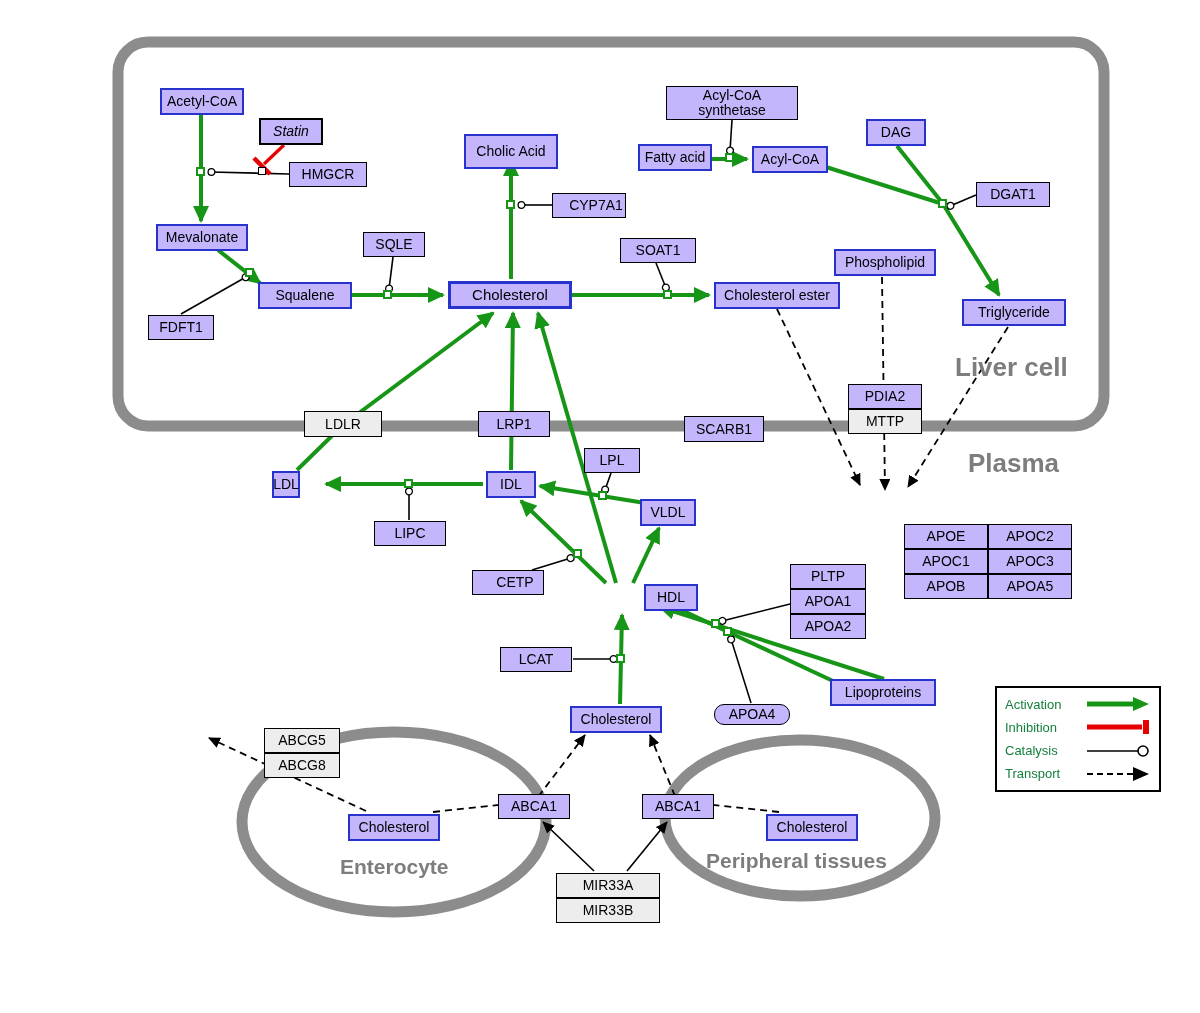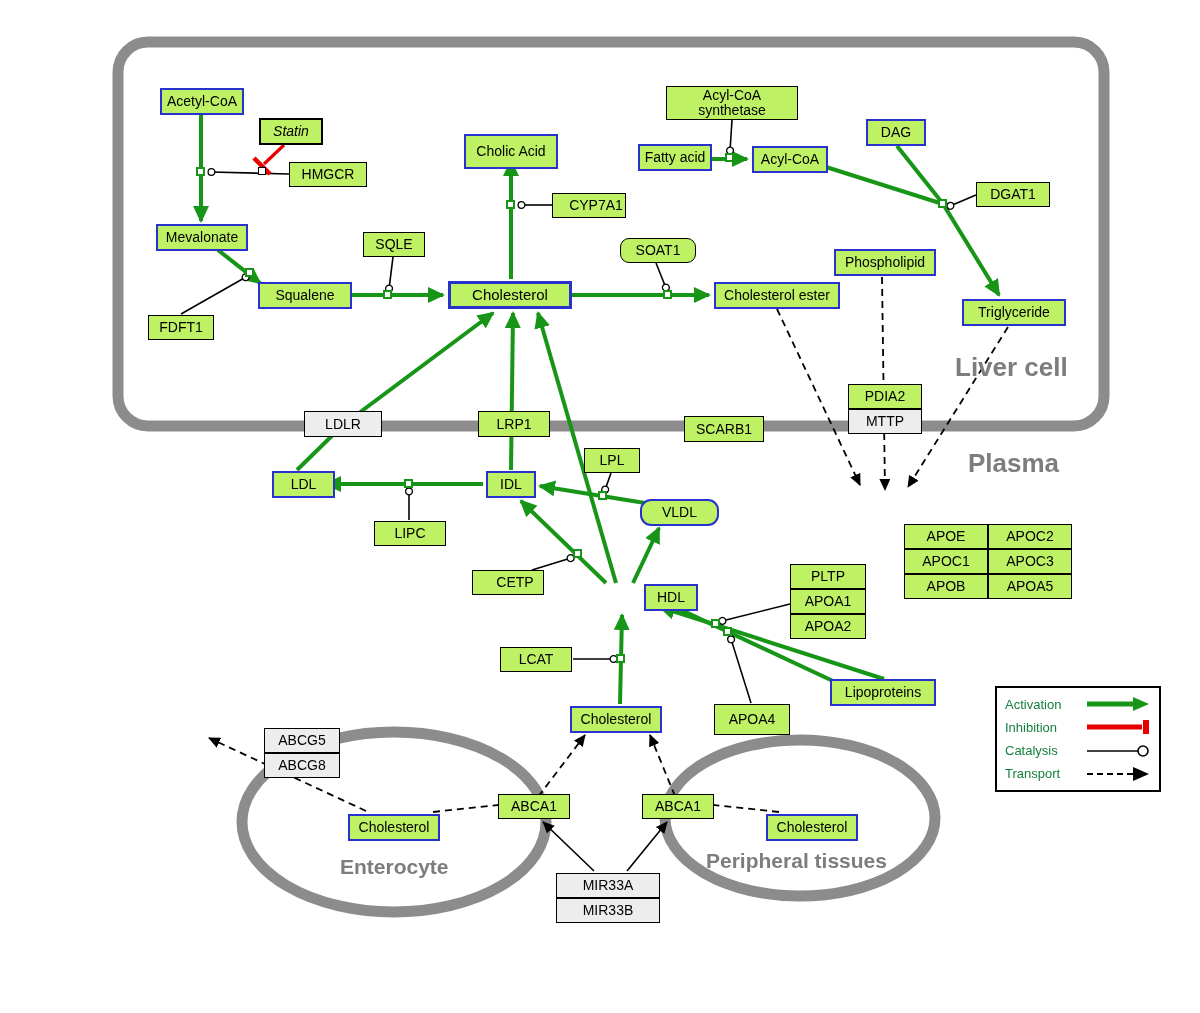--- a/index.html
+++ b/index.html
@@ -1,20 +1,20 @@
 <!DOCTYPE html>
 <html><head>
 <meta charset="utf-8">
 <style>
   html,body{margin:0;padding:0;background:#fff;}
   .canvas{position:relative;width:1200px;height:1013px;background:#fff;overflow:hidden;
           font-family:"Liberation Sans",sans-serif;}
   .edge-svg{position:absolute;left:0;top:0;}
   #node-layer{position:absolute;left:0;top:0;width:1200px;height:1013px;}
-  .node{position:absolute;box-sizing:border-box;background:#bef264;display:flex;align-items:center;
+  .node{position:absolute;box-sizing:border-box;background:#c4b5fd;display:flex;align-items:center;
         justify-content:center;text-align:center;font-size:14px;color:#000;line-height:1.05;
         padding:1px 2px;}
   .metabolite{border:2px solid #2733cc;}
   .metabolite-strong{border:3px solid #2733cc;font-size:15px;}
   .inhibitor{border:2px solid #000000;font-style:italic;}
   .gene{border:1px solid #000;}
   .gene-gray{border:1px solid #000;background:#ededed;}
   .anchor{position:absolute;box-sizing:border-box;background:#fff;width:9px;height:9px;
           margin-left:-5px;margin-top:-5px;}
   .anchor-green{border:2px solid #179517;}
@@ -121,46 +121,46 @@
       <div class="node metabolite" style="left: 160px; top: 88px; width: 84px; height: 27px;">Acetyl-CoA</div>
       <div class="node inhibitor" style="left: 259px; top: 118px; width: 64px; height: 27px;">Statin</div>
       <div class="node gene" style="left: 289px; top: 162px; width: 78px; height: 25px;">HMGCR</div>
       <div class="node metabolite" style="left: 156px; top: 224px; width: 92px; height: 27px;">Mevalonate</div>
       <div class="node gene" style="left: 148px; top: 315px; width: 66px; height: 25px;">FDFT1</div>
       <div class="node metabolite" style="left: 258px; top: 282px; width: 94px; height: 27px;">Squalene</div>
       <div class="node gene" style="left: 363px; top: 232px; width: 62px; height: 25px;">SQLE</div>
       <div class="node metabolite-strong" style="left: 448px; top: 281px; width: 124px; height: 28px;">Cholesterol</div>
       <div class="node metabolite" style="left: 464px; top: 124px; width: 94px; height: 35px; margin-top: 10px;">Cholic Acid</div>
       <div class="node gene" style="left: 552px; top: 193px; width: 74px; height: 25px; padding-left: 16px;">CYP7A1</div>
-      <div class="node gene" style="left: 620px; top: 238px; width: 76px; height: 25px; border-radius: 9px;">SOAT1</div>
+      <div class="node gene" style="left: 620px; top: 238px; width: 76px; height: 25px;">SOAT1</div>
       <div class="node metabolite" style="left: 714px; top: 282px; width: 126px; height: 27px;">Cholesterol ester</div>
       <div class="node gene" style="left: 666px; top: 86px; width: 132px; height: 34px;">Acyl-CoA synthetase</div>
       <div class="node metabolite" style="left: 638px; top: 144px; width: 74px; height: 27px;">Fatty acid</div>
       <div class="node metabolite" style="left: 752px; top: 146px; width: 76px; height: 27px;">Acyl-CoA</div>
       <div class="node metabolite" style="left: 866px; top: 119px; width: 60px; height: 27px;">DAG</div>
       <div class="node gene" style="left: 976px; top: 182px; width: 74px; height: 25px;">DGAT1</div>
       <div class="node metabolite" style="left: 834px; top: 249px; width: 102px; height: 27px;">Phospholipid</div>
       <div class="node metabolite" style="left: 962px; top: 299px; width: 104px; height: 27px;">Triglyceride</div>
       <div class="node gene-gray" style="left: 304px; top: 411px; width: 78px; height: 26px;">LDLR</div>
       <div class="node gene" style="left: 478px; top: 411px; width: 72px; height: 26px;">LRP1</div>
       <div class="node gene" style="left: 684px; top: 416px; width: 80px; height: 26px;">SCARB1</div>
       <div class="node gene" style="left: 848px; top: 384px; width: 74px; height: 25px;">PDIA2</div>
       <div class="node gene-gray" style="left: 848px; top: 409px; width: 74px; height: 25px;">MTTP</div>
-      <div class="node metabolite" style="left: 272px; top: 471px; width: 63px; height: 27px;">LDL</div>
+      <div class="node metabolite" style="left: 272px; top: 471px; width: 28px; height: 27px;">LDL</div>
       <div class="node metabolite" style="left: 486px; top: 471px; width: 50px; height: 27px;">IDL</div>
       <div class="node gene" style="left: 374px; top: 521px; width: 72px; height: 25px;">LIPC</div>
       <div class="node gene" style="left: 584px; top: 448px; width: 56px; height: 25px;">LPL</div>
-      <div class="node metabolite" style="left: 640px; top: 499px; width: 79px; height: 27px; border-radius: 11px;">VLDL</div>
+      <div class="node metabolite" style="left: 640px; top: 499px; width: 56px; height: 27px;">VLDL</div>
       <div class="node gene" style="left: 472px; top: 570px; width: 72px; height: 25px; padding-left: 16px;">CETP</div>
       <div class="node metabolite" style="left: 600px; top: 584px; width: 54px; height: 27px; margin-left: 44px;">HDL</div>
       <div class="node gene" style="left: 500px; top: 647px; width: 72px; height: 25px;">LCAT</div>
       <div class="node gene" style="left: 790px; top: 564px; width: 76px; height: 25px;">PLTP</div>
       <div class="node gene" style="left: 790px; top: 589px; width: 76px; height: 25px;">APOA1</div>
       <div class="node gene" style="left: 790px; top: 614px; width: 76px; height: 25px;">APOA2</div>
-      <div class="node gene" style="left: 714px; top: 704px; width: 76px; height: 31px;">APOA4</div>
+      <div class="node gene" style="left: 714px; top: 704px; width: 76px; height: 21px; border-radius: 10px;">APOA4</div>
       <div class="node metabolite" style="left: 830px; top: 679px; width: 106px; height: 27px;">Lipoproteins</div>
       <div class="node metabolite" style="left: 570px; top: 706px; width: 92px; height: 27px;">Cholesterol</div>
       <div class="node gene-gray" style="left: 264px; top: 728px; width: 76px; height: 25px;">ABCG5</div>
       <div class="node gene-gray" style="left: 264px; top: 753px; width: 76px; height: 25px;">ABCG8</div>
       <div class="node metabolite" style="left: 348px; top: 814px; width: 92px; height: 27px;">Cholesterol</div>
       <div class="node gene" style="left: 498px; top: 794px; width: 72px; height: 25px;">ABCA1</div>
       <div class="node gene" style="left: 642px; top: 794px; width: 72px; height: 25px;">ABCA1</div>
       <div class="node metabolite" style="left: 766px; top: 814px; width: 92px; height: 27px;">Cholesterol</div>
       <div class="node gene-gray" style="left: 556px; top: 873px; width: 104px; height: 25px;">MIR33A</div>
       <div class="node gene-gray" style="left: 556px; top: 898px; width: 104px; height: 25px;">MIR33B</div>

